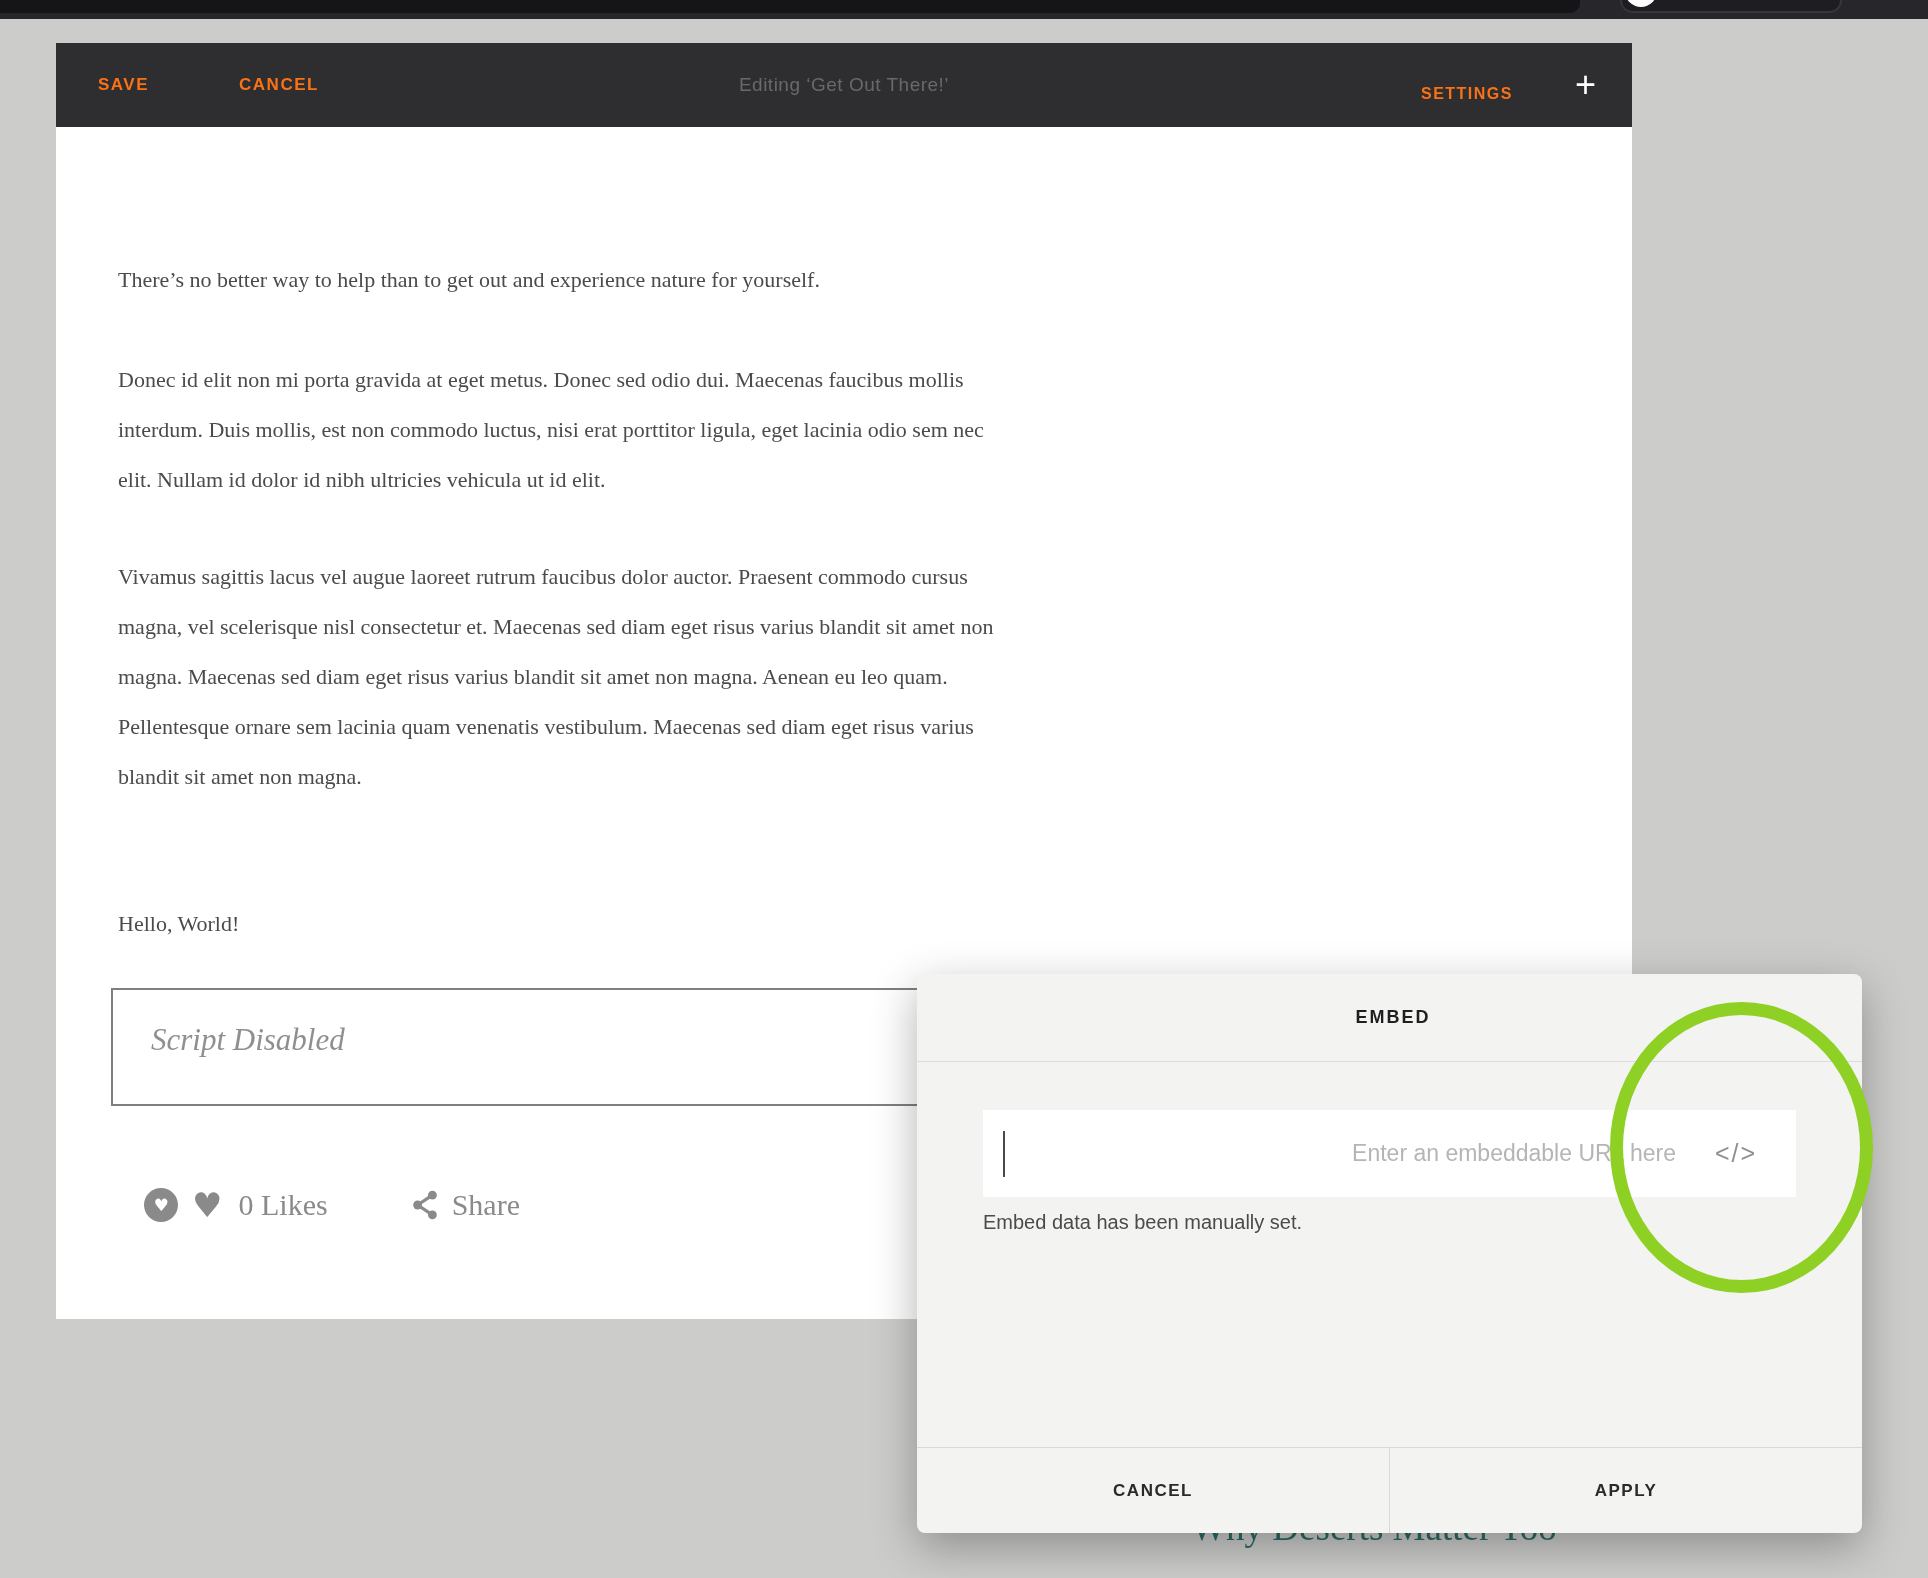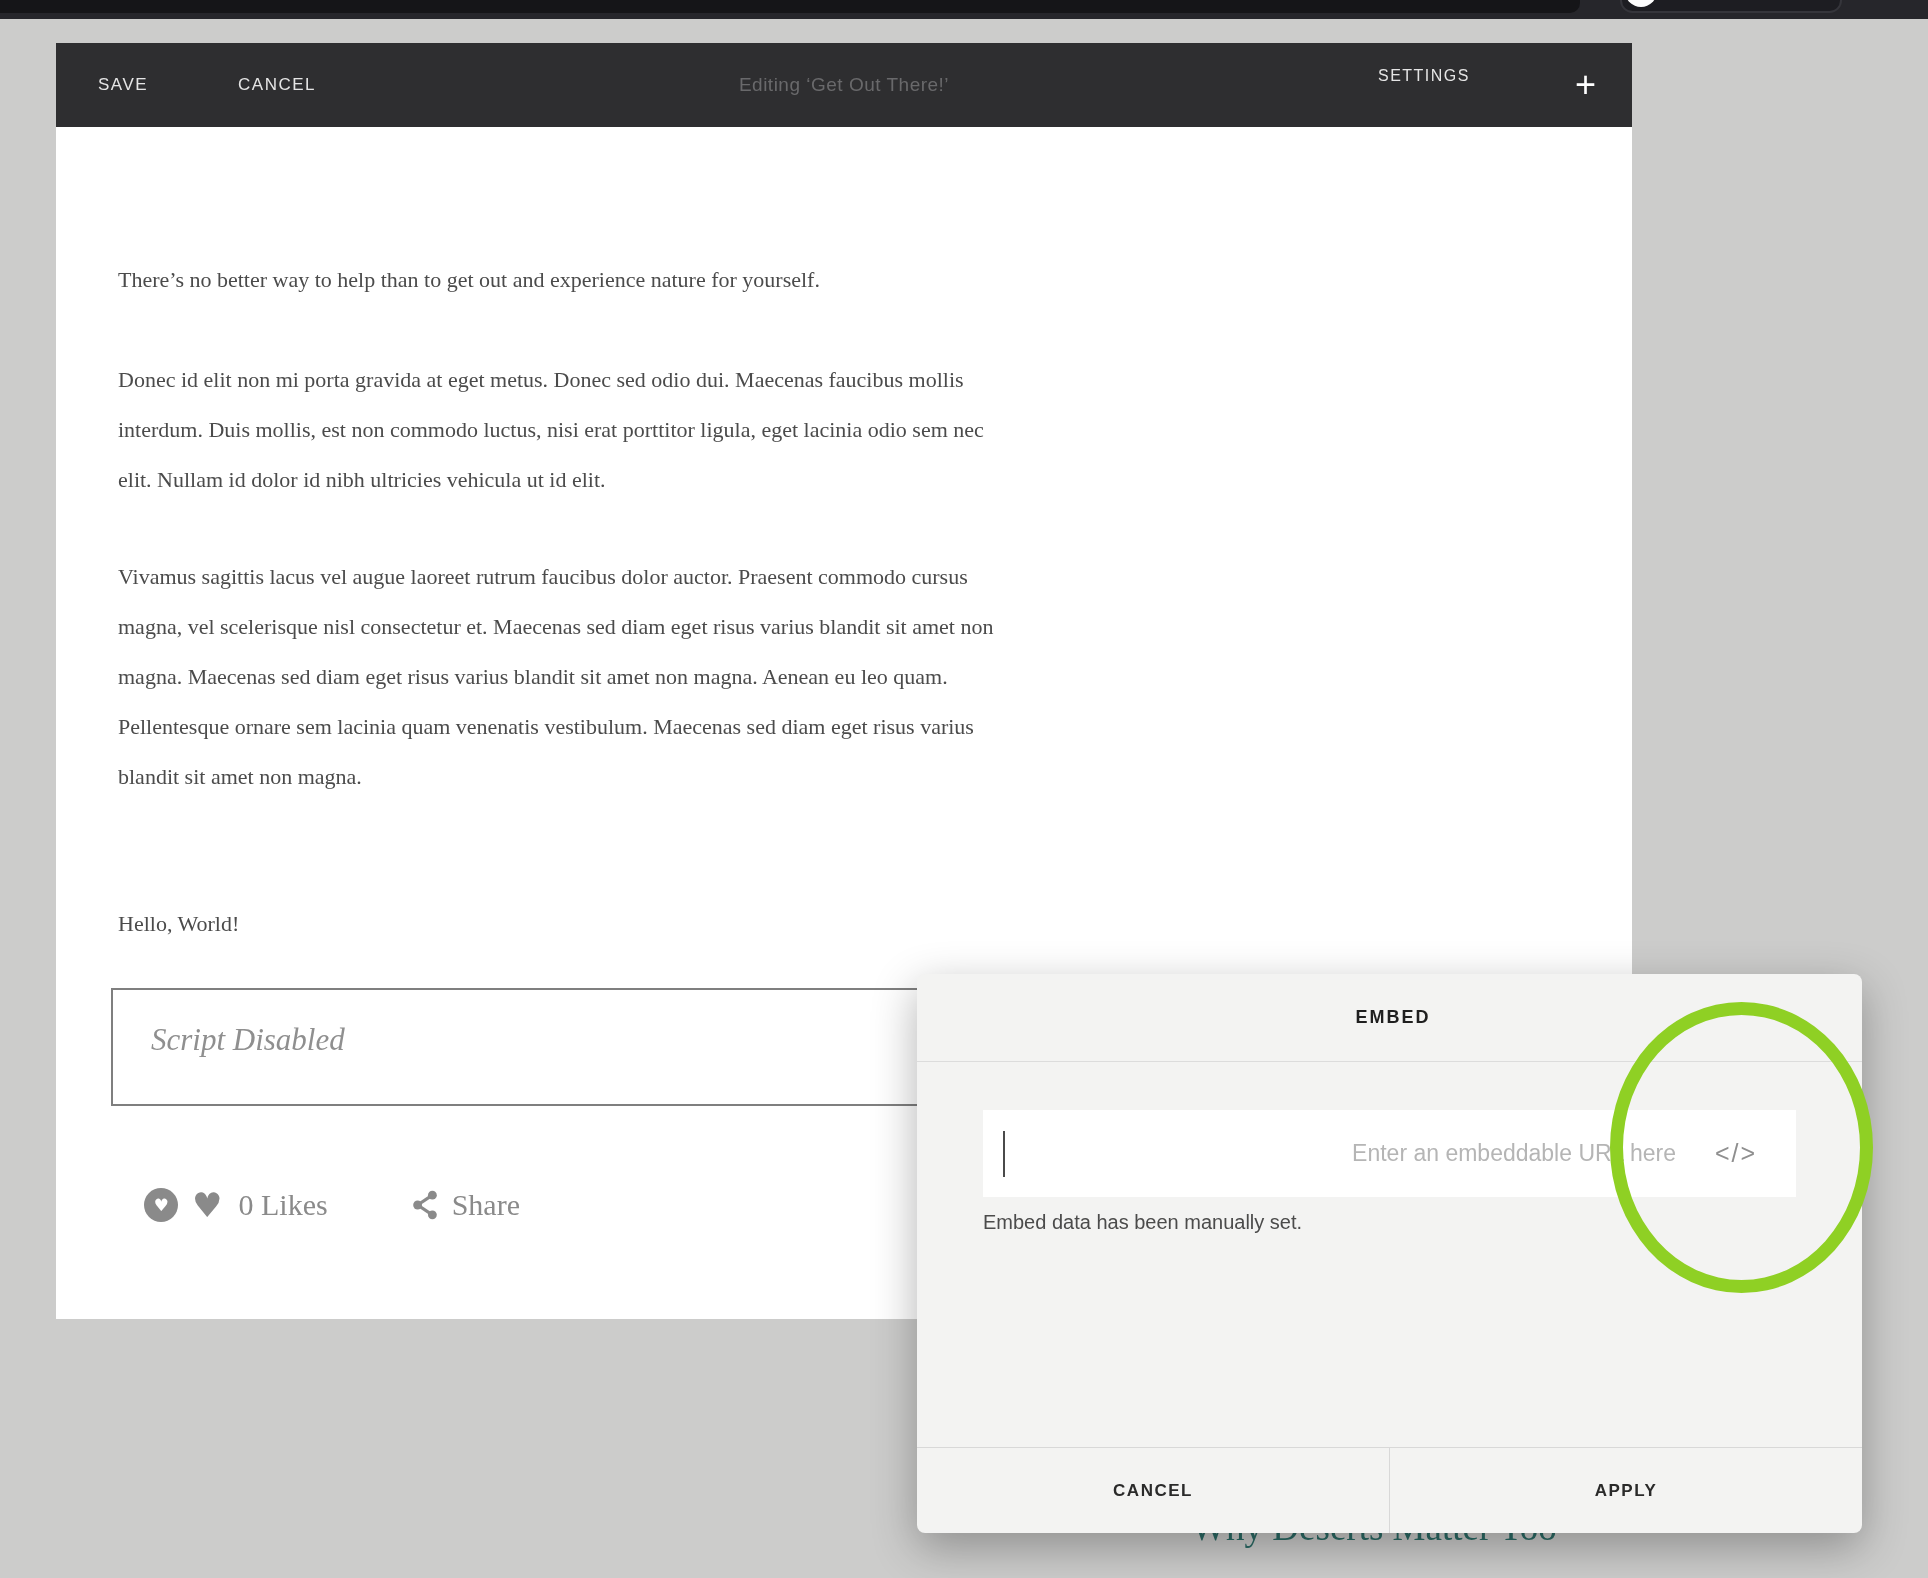--- a/index.html
+++ b/index.html
@@ -13,26 +13,26 @@
   .user-pill { position:absolute; left:1620px; top:-12px; width:222px; height:25px;
                background:#1d1d22; border:2px solid #35353b; border-radius:13px; }
   .user-avatar { position:absolute; left:1625px; top:-25px; width:32px; height:32px;
                background:#fdfdfd; border-radius:50%; }
 
   
   .editor-card { position:absolute; left:56px; top:43px; width:1576px; height:1276px;
                  background:#ffffff; z-index:2; overflow:hidden; }
   .editor-toolbar { position:absolute; left:0; top:0; width:100%; height:84px; background:#2e2e30;
                     display:flex; align-items:center; }
-  .tb-btn { color:#e5e5e5; font-size:17px; font-weight:normal; letter-spacing:1.5px; cursor:pointer; }
+  .tb-btn { color:#f97316; font-size:17px; font-weight:bold; letter-spacing:1.5px; cursor:pointer; }
   .tb-save { margin-left:42px; }
   .tb-cancel { margin-left:90px; }
   .tb-title { position:absolute; left:50%; transform:translateX(-50%); color:#69696b;
               font-size:19px; letter-spacing:.5px; white-space:nowrap; }
-  .tb-right { margin-left:auto; display:flex; align-items:flex-start;gap:43px; }
+  .tb-right { margin-left:auto; display:flex; align-items:flex-end; }
   .tb-settings { margin-right:62px; font-size:16px; }
   .tb-plus { margin-right:36px; color:#ffffff; font-size:36px; font-weight:300; line-height:36px; cursor:pointer; }
 
   
   .article { position:absolute; left:62px; top:212px; width:1510px;
              font-family:"Liberation Serif","DejaVu Serif",serif; color:#4b4b4b;
              font-size:22px; line-height:50px; }
   .article p { white-space:pre-line; }
   .p1 { margin-bottom:50px; }
   .p2 { margin-bottom:47px; }

